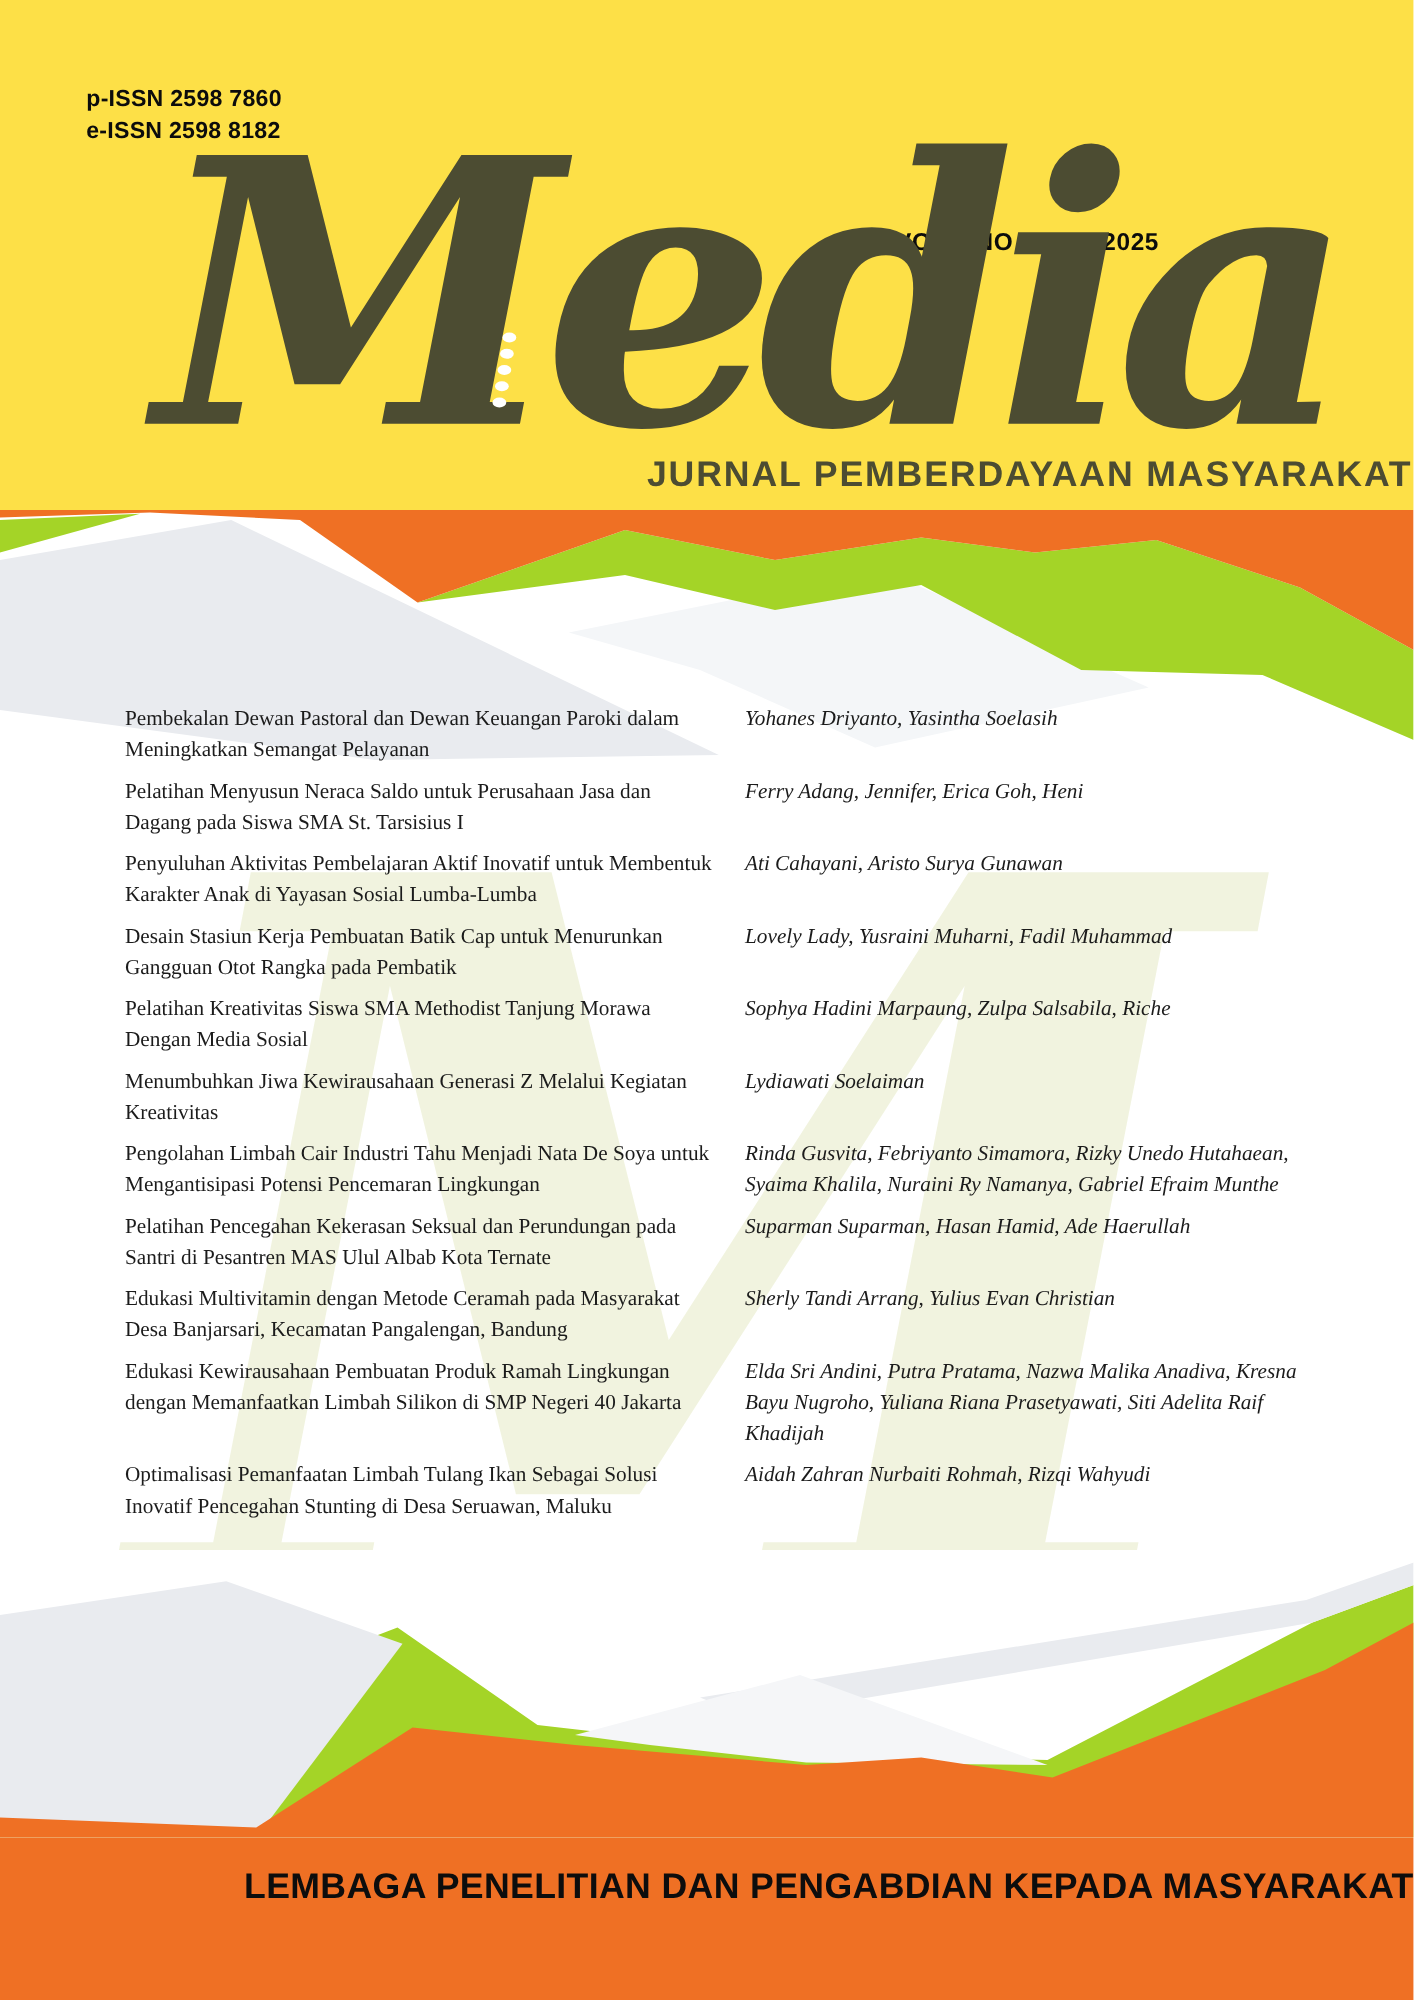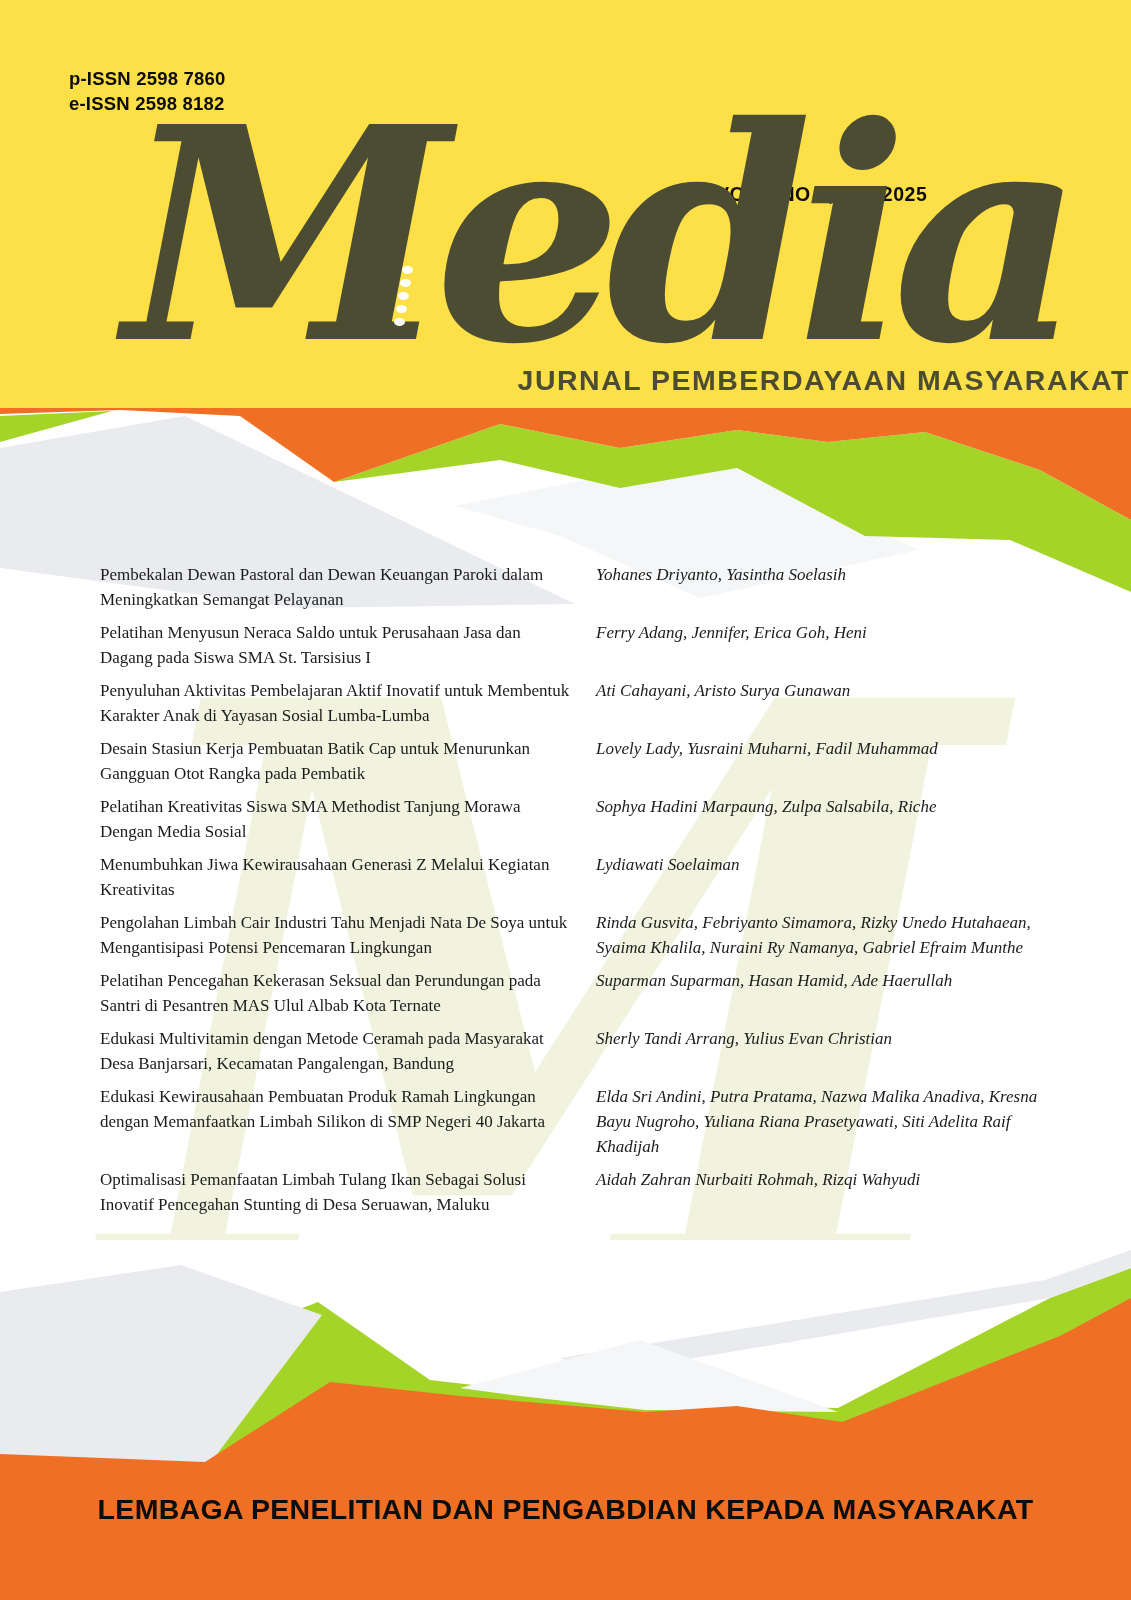--- a/index.html
+++ b/index.html
@@ -36,21 +36,21 @@
 
   
   .toc{position:absolute;left:100px;top:562px;width:960px;z-index:2;
        font-family:"Liberation Serif",serif;color:#1b1b1b;font-size:17px;line-height:25px;}
   .toc-row{display:flex;margin-bottom:8px;}
   .toc-title{width:472px;margin-right:24px;}
   .toc-authors{flex:1;font-style:italic;}
 
   
   .footer{position:absolute;left:0;top:1470px;width:1131px;height:130px;background:#EF7024;
-          z-index:2;text-align:center;color:#0d0d0d;font-weight:bold;
+          z-index:2;text-align:right;color:#0d0d0d;font-weight:bold;
           font-size:28.5px;line-height:35px;padding-top:22px;box-sizing:border-box;
           letter-spacing:.3px;}
 </style>
 </head>
 <body>
 
 <div class="page">
 
   <div class="top-orange">
     <div class="issn">

